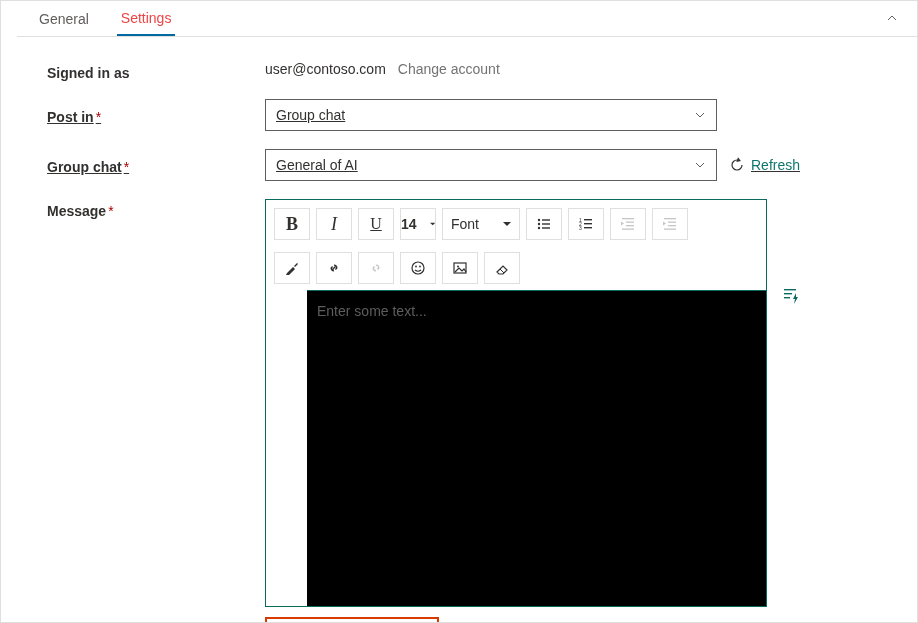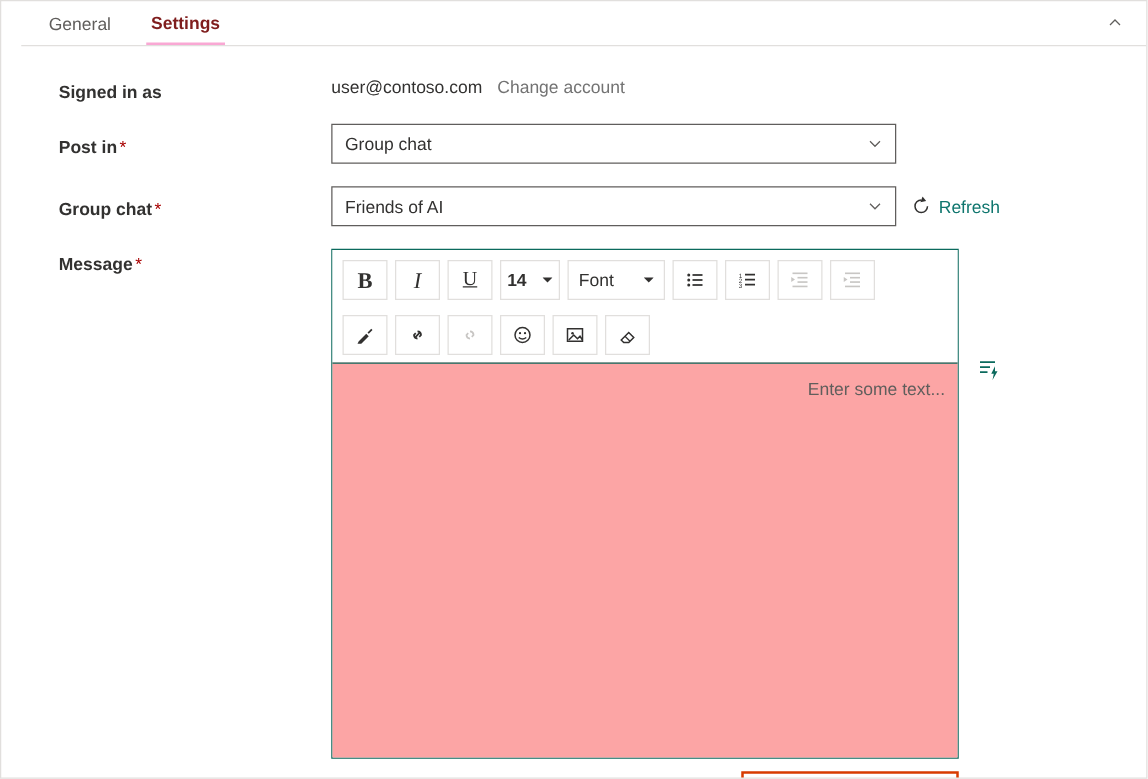--- a/index.html
+++ b/index.html
@@ -25,54 +25,53 @@
       margin-left: 16px;
     }
     .tab {
       padding: 8px 4px;
       margin-right: 24px;
       cursor: pointer;
       color: #605e5c;
       font-size: 14px;
     }
     .tab.active {
-      color: #7f1d1d;
-      font-weight: 700;
-      border-bottom: 2px solid #f9a8d4;
+      color: #ef4444;
+      font-weight: 400;
+      border-bottom: 2px solid #0369a1;
     }
     .collapse-caret {
       position: absolute;
       right: 18px;
       top: 10px;
       cursor: pointer;
       color: #605e5c;
     }
     
     
     .panel { padding: 24px 18px 10px 18px; }
     .row {
       display: flex;
       align-items: flex-start;
       margin-bottom: 18px;
     }
-    .row.align-center { align-items: center; }
+    .row.align-center { align-items: center; text-decoration: underline; }
     .label-col {
       width: 218px;
       font-weight: 600;
       font-size: 14px;
       padding-top: 4px;
       margin-left: 28px;
     }
     .req { color: #a80000; font-weight: normal; margin-left: 2px; }
     .value-col {
       flex: 0 0 auto;
       display: flex;
       align-items: center;
       gap: 12px;
-      text-align: right;
     }
     
     .signed-in-email { color: #323130; }
     .link {
       color: #737373;
       cursor: pointer;
     }
     .link-box {
       border: 2px solid #d83b01;
       padding: 1px 4px;
@@ -128,34 +127,35 @@
       height: 32px;
       border: 1px solid #e1dfdd;
       background: #fff;
       display: flex;
       align-items: center;
       justify-content: center;
       cursor: pointer;
       font-size: 16px;
       color: #323130;
     }
-    .tb-btn.sz { width: 48px; font-size: 14px; gap: 13px; font-weight: 600;}
+    .tb-btn.sz { width: 36px; font-size: 14px; gap: 13px; font-weight: 600;}
     .tb-btn.font { width: 78px; justify-content: space-between; padding: 0 8px; font-size: 14px; font-weight: normal;}
     .tb-btn.disabled { color: #c8c6c4; cursor: default; }
     .tb-btn .bold { font-weight: 800; font-family: Georgia, serif; font-size: 18px; }
     .tb-btn .ital { font-style: italic; font-family: Georgia, serif; font-size: 18px; }
     .tb-btn .under { text-decoration: underline; font-family: Georgia, serif; font-size: 16px; }
     
     .editor-body {
       height: 316px;
-      background: #fca5a5;
+      background: #000000;
       padding: 12px 10px;
       color: #605e5c;
       font-size: 14px;
       border-top: 1px solid #0b6a5d;
+      margin-left: 41px;
     }
     
     .dynamic-btn {
       position: absolute;
       cursor: pointer;
       color: #0b6a5d;
     }
     .editor-wrap { position: relative; display: inline-block; }
     .dynamic-btn { right: -34px; top: 86px; }
     
@@ -201,21 +201,21 @@
       </div>
     </div>
   </div>
 
   <div class="row align-center">
     <div class="label-col">
       <span>Group chat</span><span class="req">*</span>
     </div>
     <div class="value-col">
       <div class="select">
-        <span>Friends of AI</span>
+        <span>General of AI</span>
         <span class="chevron">
           <svg width="12" height="12" viewBox="0 0 12 12">
               <path d="M2 4 L6 8 L10 4" stroke="#605e5c" stroke-width="1" fill="none"></path>
             </svg>
         </span>
       </div>
       <div class="refresh">
         <span>
           <svg width="16" height="16" viewBox="0 0 16 16">
               <path d="M13 8 A5 5 0 1 1 8 3" stroke="#323130" stroke-width="1.2" fill="none"></path>

